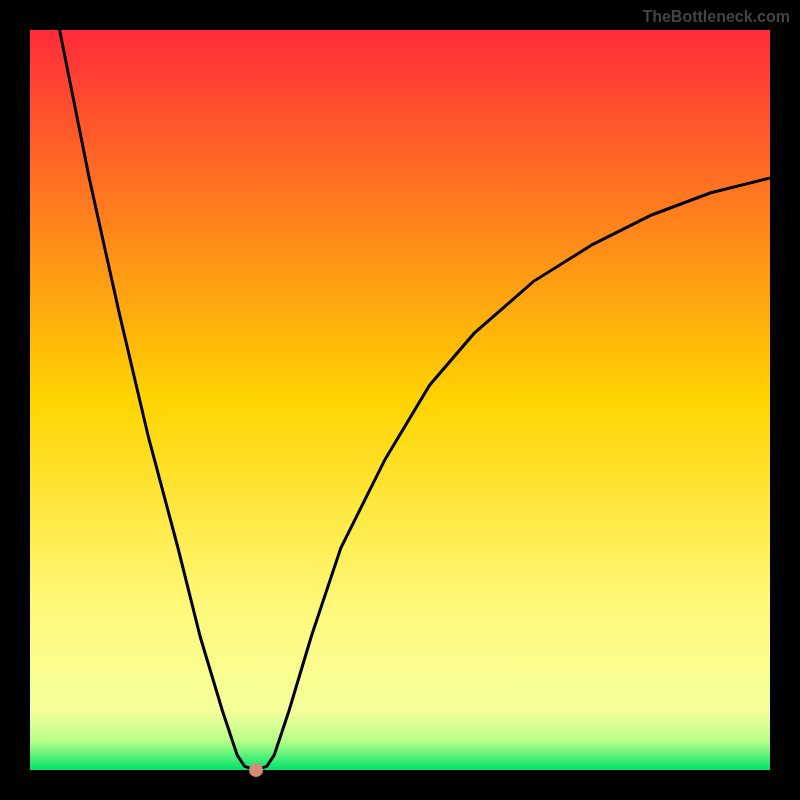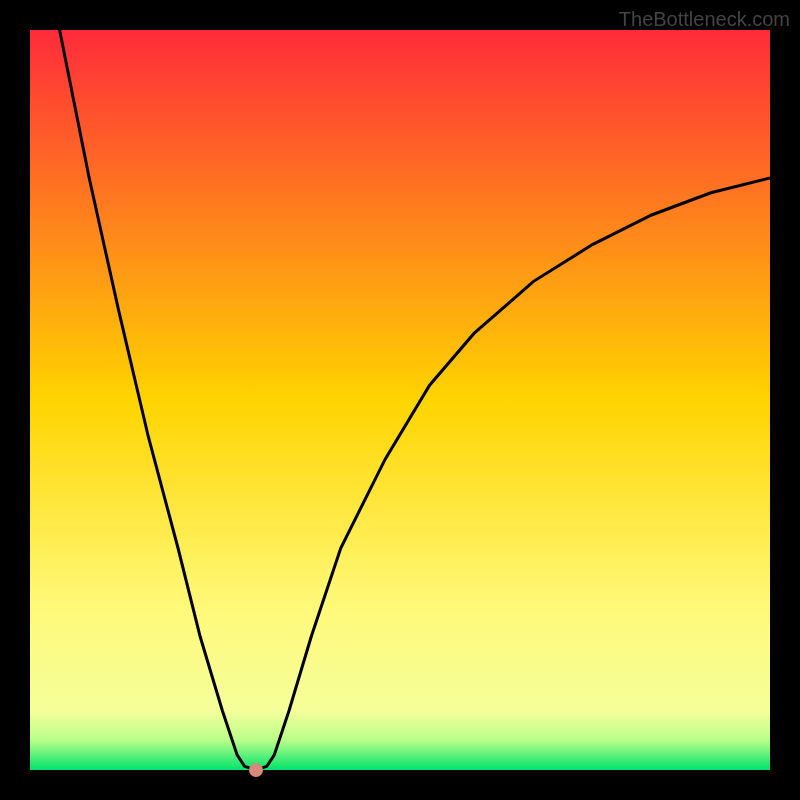--- a/index.html
+++ b/index.html
@@ -1,18 +1,18 @@
 <!DOCTYPE html>
 <html><head>
   <meta charset="utf-8">
   <style>
     * { margin: 0; padding: 0; box-sizing: border-box; }
     body { width: 800px; height: 800px; overflow: hidden; font-family: Arial, sans-serif; }
     .container { position: relative; width: 800px; height: 800px; background: #000; }
-    .watermark { position: absolute; top: 8px; right: 10px; color: #444; font-size: 20px; font-weight: normal; z-index: 10; }
+    .watermark { position: absolute; top: 8px; right: 10px; color: #444; font-size: 16px; font-weight: bold; z-index: 10; }
     .plot-area { position: absolute; top: 30px; left: 30px; width: 740px; height: 740px; }
     .plot-area svg { width: 100%; height: 100%; display: block; }
     .dot { position: absolute; width: 14px; height: 14px; border-radius: 50%; background: #d88a7a; transform: translate(-50%, -50%); z-index: 5; }
   </style>
 </head>
 <body>
 
 <div class="container">
   <div class="watermark">TheBottleneck.com</div>
   <div class="plot-area">

